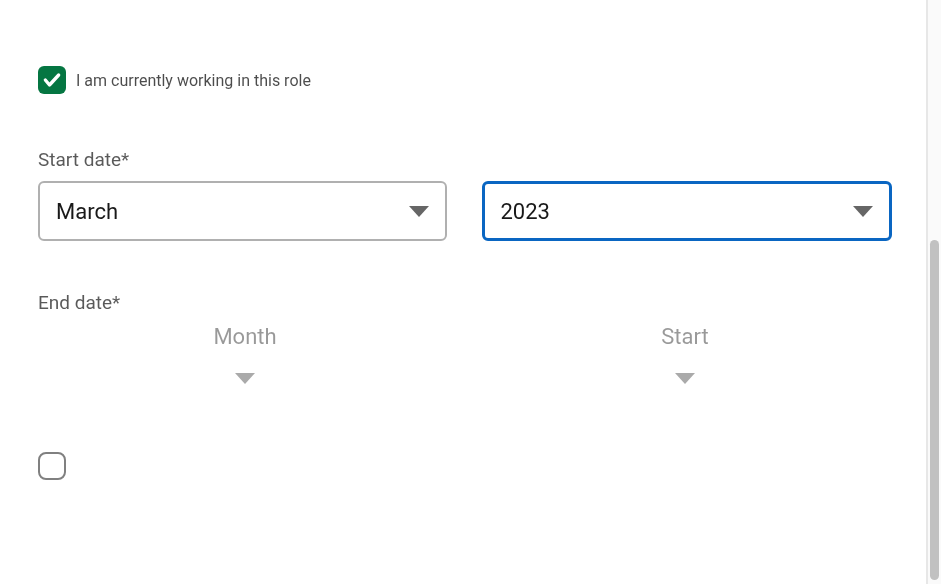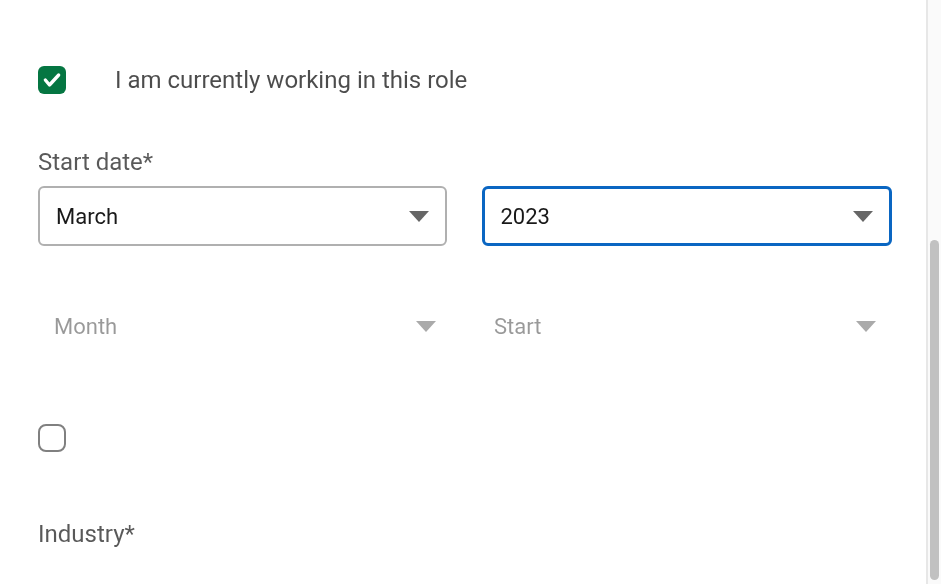--- a/index.html
+++ b/index.html
@@ -74,26 +74,25 @@
     .checkbox.checked {
       background: #057642;
     }
     .checkbox.unchecked {
       background: #fff;
       border: 2px solid #808080;
       border-radius: 8px;
     }
     .checkbox svg { width: 20px; height: 20px; }
     .checkbox-label {
-      font-size: 24px;
+      font-size: 16px;
       color: rgba(0,0,0,0.7);
-      margin-left: 39px;
     }
     .field-label {
-      font-size: 24px;
+      font-size: 19px;
       color: rgba(0,0,0,0.65);
       margin-bottom: 10px;
     }
     .select-row {
       display: flex;
       gap: 26px;
     }
     .select {
       flex: 1;
       height: 60px;
@@ -108,20 +107,21 @@
       background: #fff;
     }
     .select.focused {
       border: 3px solid #0a66c2;
       margin-left: 9px;
     }
     .select.disabled {
       border: none;
       background: transparent;
       color: rgba(0,0,0,0.4);
+      flex-direction: column;
     }
     .caret {
       width: 0;
       height: 0;
       border-left: 10px solid transparent;
       border-right: 10px solid transparent;
       border-top: 11px solid #666;
     }
     .caret.disabled { border-top-color: #aaa; }
     .spacer-1 { height: 66px; }
@@ -158,39 +158,39 @@
       <span class="caret"></span>
     </div>
     <div class="select focused">
       <span>2023</span>
       <span class="caret"></span>
     </div>
   </div>
 
   <div class="spacer-3"></div>
 
+  <div class="field-label">End date*</div>
   <div class="select-row">
     <div class="select disabled">
       <span>Month</span>
       <span class="caret disabled"></span>
     </div>
     <div class="select disabled">
       <span>Start</span>
       <span class="caret disabled"></span>
     </div>
   </div>
 
   <div class="spacer-4"></div>
 
   <div class="checkbox-row">
     <div class="checkbox unchecked"></div>
   </div>
 
   <div class="spacer-5"></div>
 
-  <div class="field-label">Industry*</div>
 
 </div>
 
 <div class="right-border"></div>
 <div class="scrollbar-track">
   <div class="scrollbar-thumb"></div>
 </div>
 
 </body></html>

